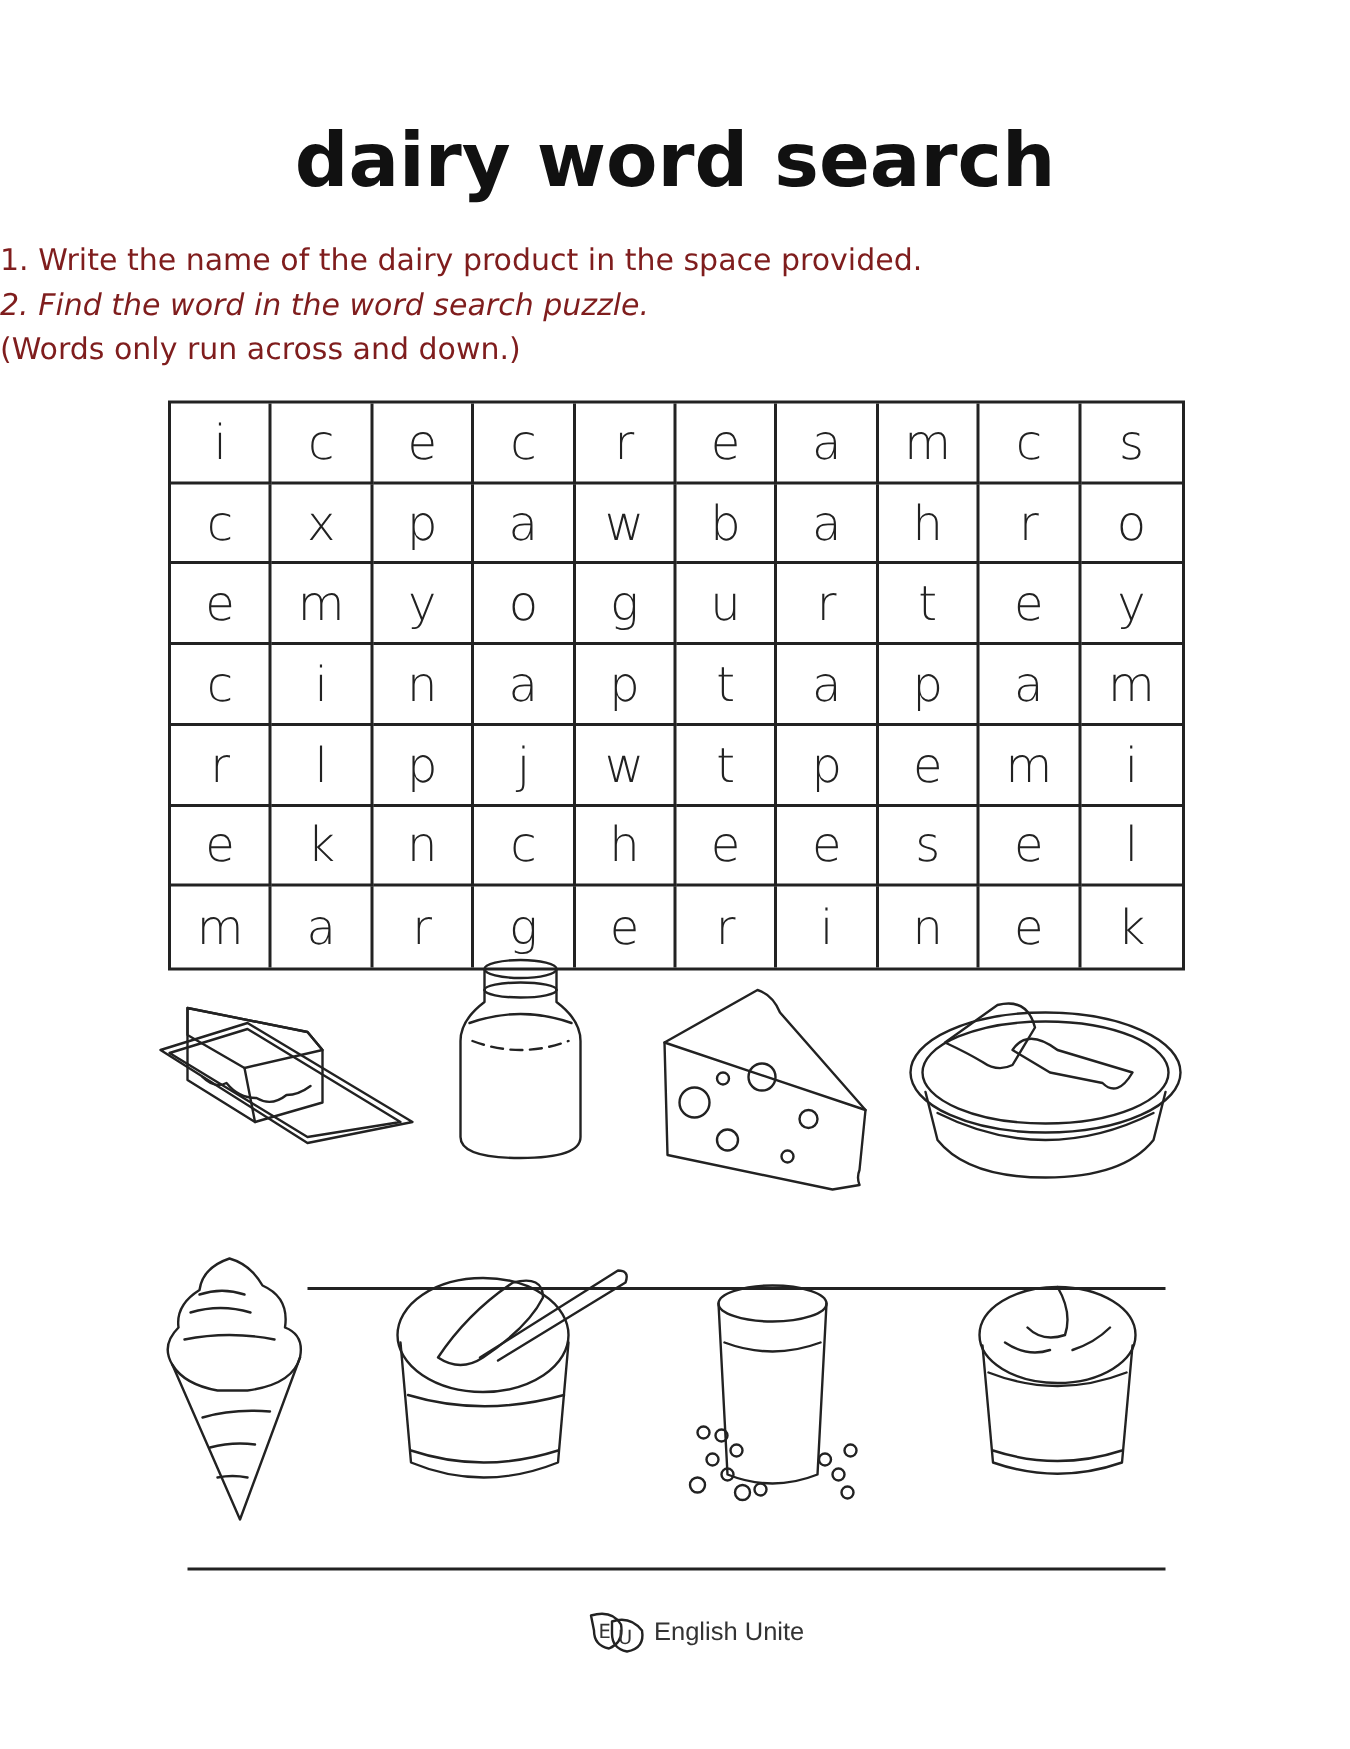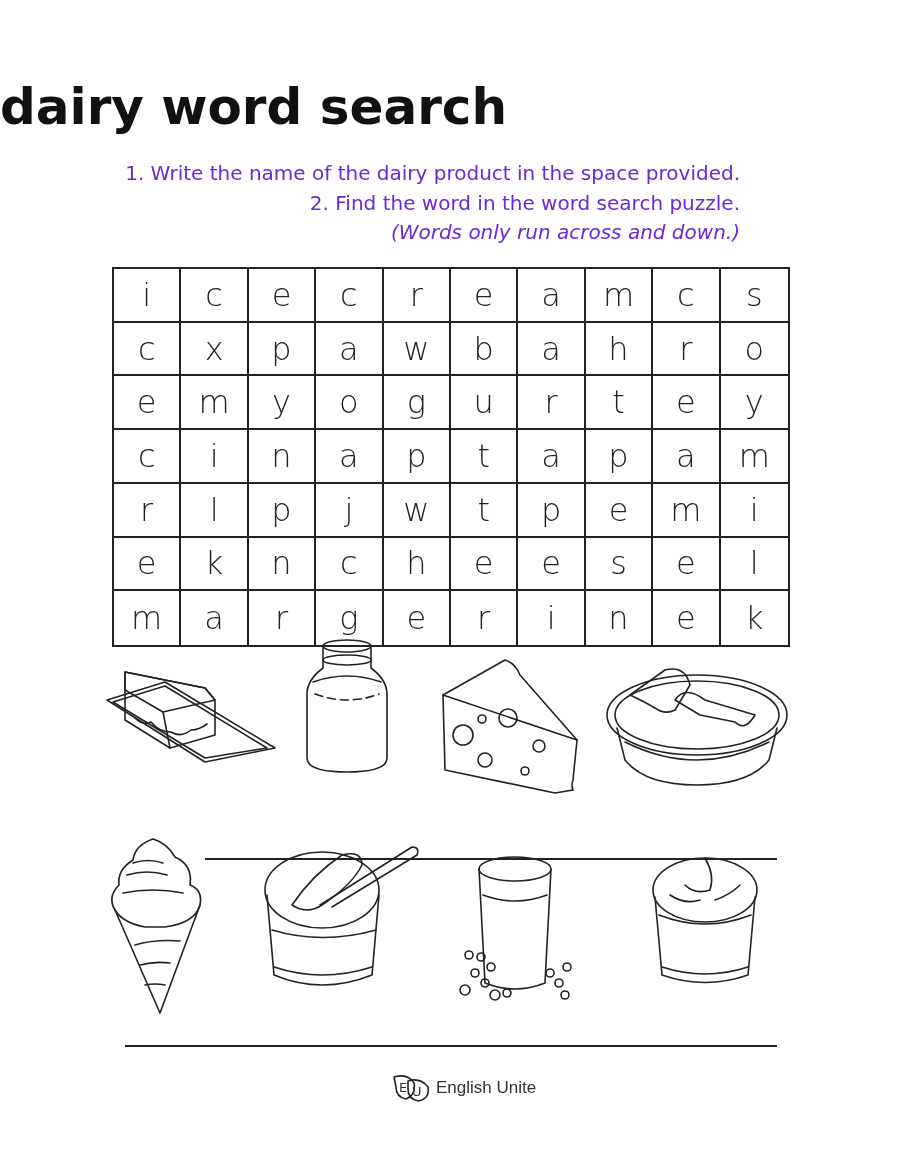--- a/index.html
+++ b/index.html
@@ -1,36 +1,36 @@
 <!DOCTYPE html>
 <html><head>
 <meta charset="utf-8">
 <style>
   html, body { margin:0; padding:0; background:#fff; }
   body { width:900px; height:1166px; position:relative; overflow:hidden; font-family:"DejaVu Sans", sans-serif; color:#111; }
-  .title { position:absolute; left:0; top:78px; width:900px; font-family:"DejaVu Sans", sans-serif; font-weight:bold; font-size:50px; letter-spacing:0px; color:#111; }
-  .instr { position:absolute; left:0; width:740px; text-align:right; font-family:"DejaVu Sans", sans-serif; font-size:20px; color:#6d28d9; line-height:26px; }
+  .title { position:absolute; left:0; top:78px; width:900px; text-align:center; font-family:"DejaVu Sans", sans-serif; font-weight:bold; font-size:50px; letter-spacing:0px; color:#111; }
+  .instr { position:absolute; left:0; width:740px; text-align:left; font-family:"DejaVu Sans", sans-serif; font-size:20px; color:#7f1d1d; line-height:26px; }
   .grid { position:absolute; left:112px; top:267px; width:678px; height:380px; border:2px solid #222; box-sizing:border-box; display:grid; grid-template-columns:repeat(10, 1fr); grid-template-rows:repeat(7, 1fr); }
   .cell { border-right:2px solid #222; border-bottom:2px solid #222; display:flex; align-items:center; justify-content:center; font-family:"DejaVu Sans", sans-serif; font-size:32px; font-weight:300; color:#222; box-sizing:border-box; cursor:pointer; }
   .cell.lastcol { border-right:none; }
   .cell.lastrow { border-bottom:none; }
   .pic { position:absolute; }
   .line { position:absolute; height:2px; background:#222; }
   .footer { position:absolute; left:392px; top:1073px; display:flex; align-items:center; gap:4px; }
   .footer-text { font-family:"Liberation Sans", sans-serif; font-size:17px; color:#333; }
   svg { display:block; }
   svg * { fill:none; stroke:#222; stroke-width:1.6; stroke-linejoin:round; stroke-linecap:round; }
 </style>
 </head>
 <body>
 
 <div class="title">dairy word search</div>
 <div class="instr" style="top:160px;">1. Write the name of the dairy product in the space provided.</div>
-<div class="instr" style="top:190px;">2. Find the word in the word search puzzle.</div>
-<div class="instr" style="top:219px;font-style:italic;">(Words only run across and down.)</div>
+<div class="instr" style="top:190px;font-style:italic;">2. Find the word in the word search puzzle.</div>
+<div class="instr" style="top:219px;">(Words only run across and down.)</div>
 
 <div class="grid" id="grid">
     <div class="cell">i</div>
     <div class="cell">c</div>
     <div class="cell">e</div>
     <div class="cell">c</div>
     <div class="cell">r</div>
     <div class="cell">e</div>
     <div class="cell">a</div>
     <div class="cell">m</div>

